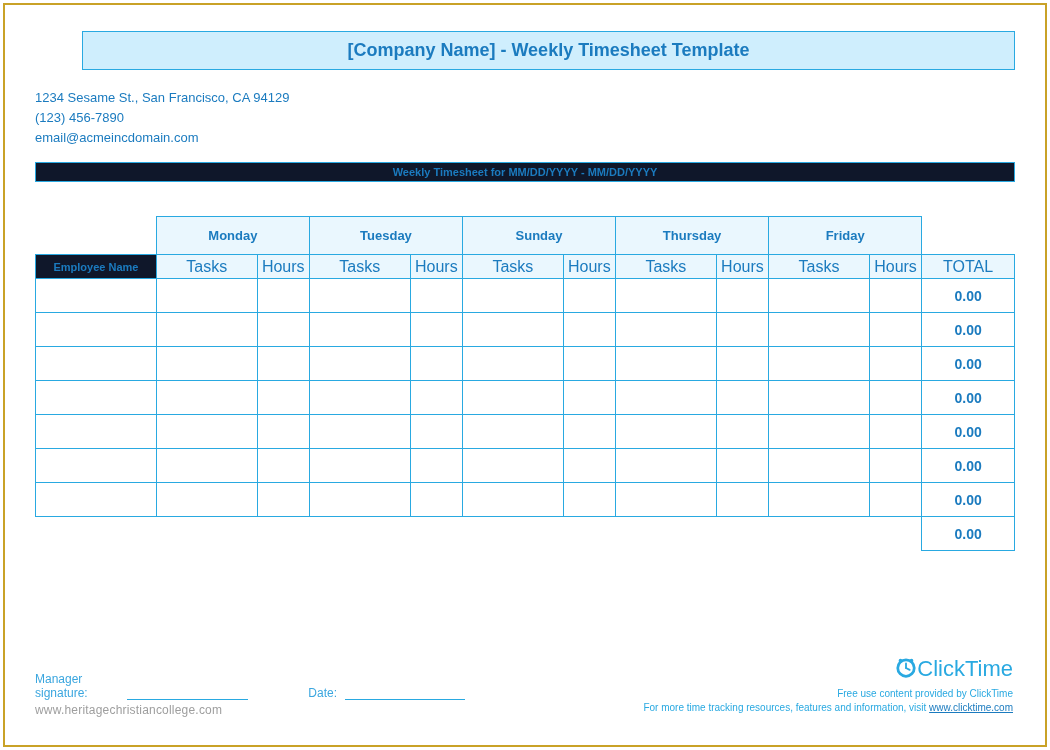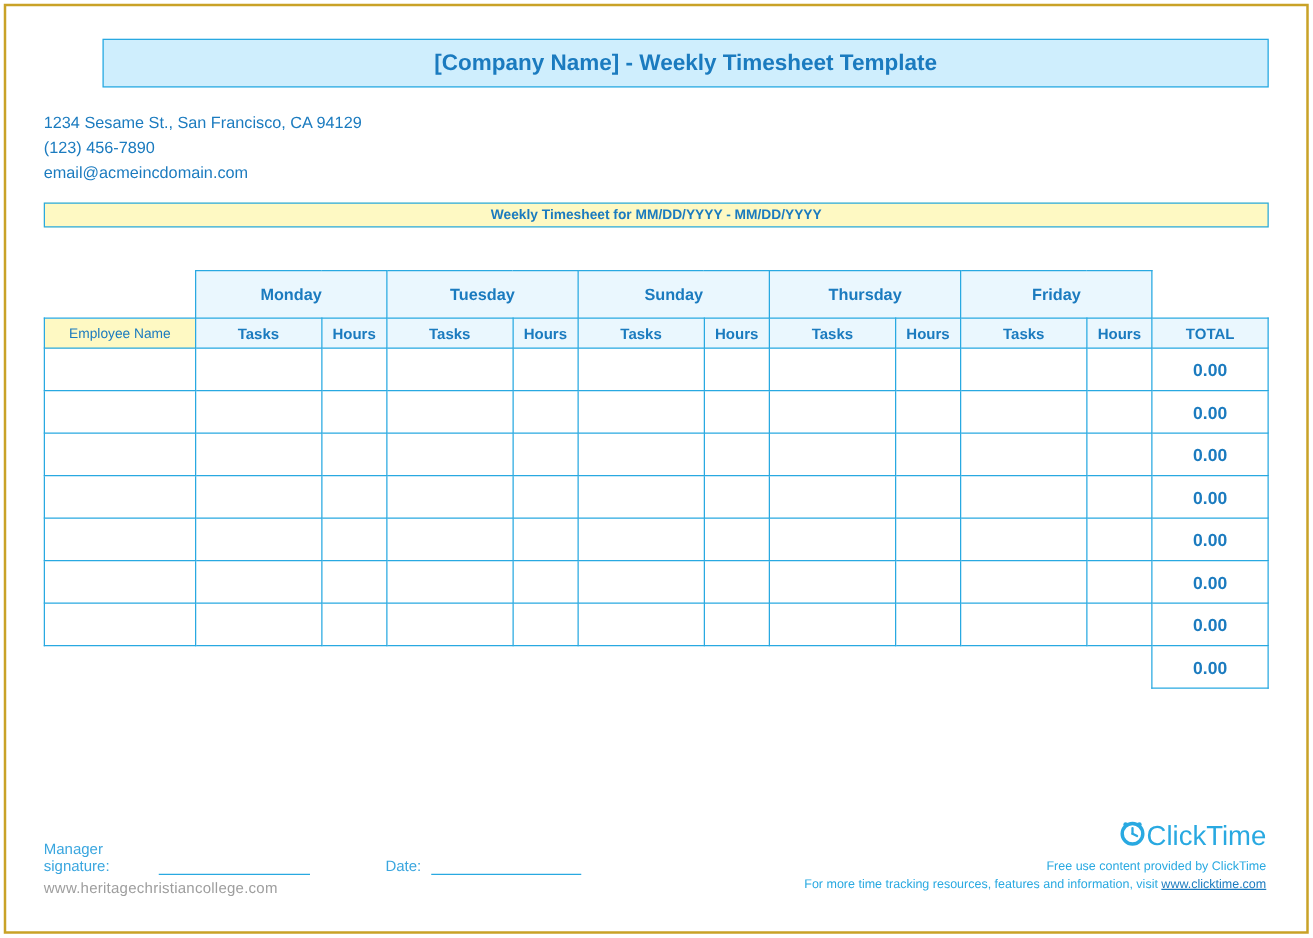--- a/index.html
+++ b/index.html
@@ -29,21 +29,21 @@
     font-weight: bold;
     font-size: 18px;
   }
   .company-info {
     color: #1b7bbf;
     font-size: 13px;
     line-height: 1.55;
     margin: 18px 0 14px 0;
   }
   .period-bar {
-    background: #fef9c3;
+    background: #0f172a;
     border: 1px solid #29a9e1;
     text-align: center;
     color: #1b7bbf;
     font-weight: bold;
     font-size: 11px;
     padding: 3px 0;
     margin-bottom: 34px;
   }
   table.tsheet {
     border-collapse: collapse;
@@ -60,27 +60,27 @@
   }
   .tsheet .noborder { border: none; }
   .tsheet .day-hdr {
     background: #eaf7fe;
     font-weight: bold;
     height: 38px;
     font-size: 13px;
   }
   .tsheet .sub-hdr {
     background: #eaf7fe;
-    font-weight: bold;
+    font-weight: normal;
     height: 24px;
-    font-size: 12px;
+    font-size: 16px;
   }
   .tsheet .emp-hdr {
-    background: #fef9c3;
-    font-weight: normal;
+    background: #0f172a;
+    font-weight: bold;
     font-size: 11px;
   }
   .tsheet tbody td {
     height: 34px;
     background: #fff;
   }
   .tsheet .total-cell {
     font-weight: bold;
     font-size: 14px;
     color: #1b7bbf;

